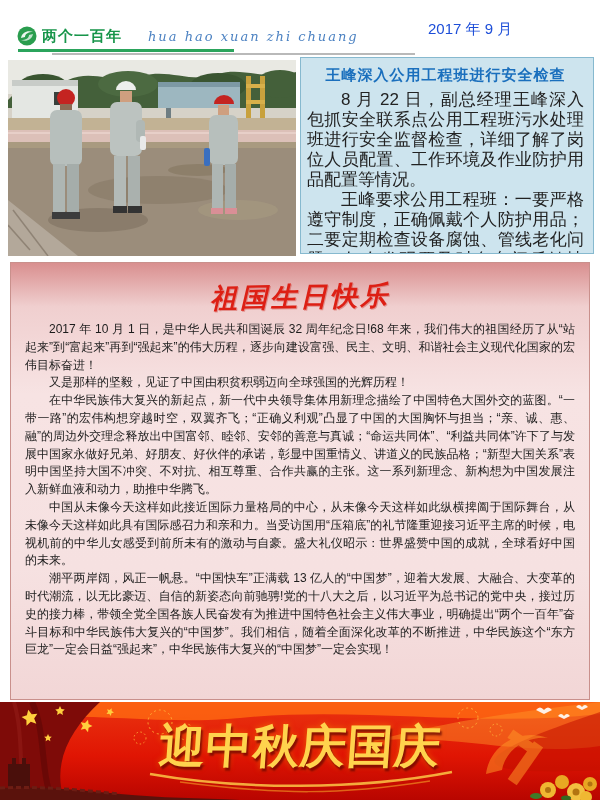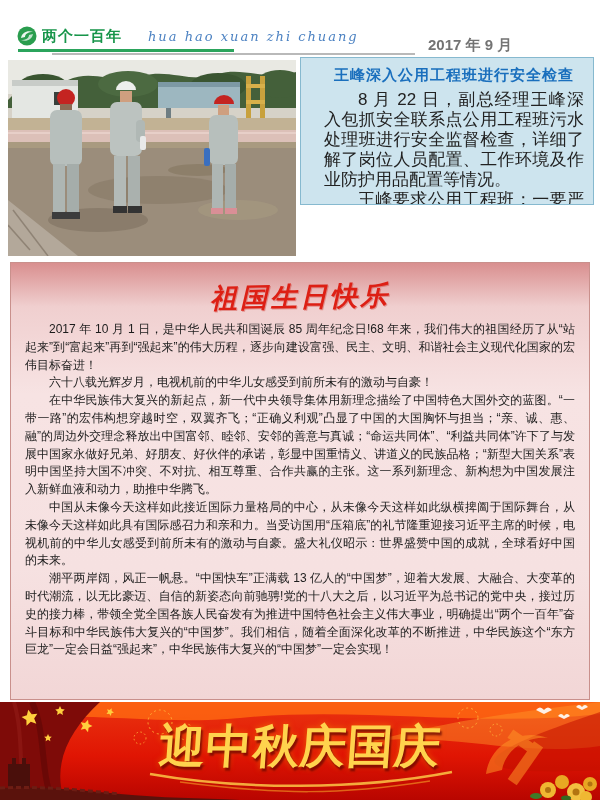--- a/index.html
+++ b/index.html
@@ -7,30 +7,30 @@
         font-family:"Liberation Sans",sans-serif;}
 
   
   .hdr-logo-ic{position:absolute;left:17px;top:26px;width:20px;height:20px;}
   .hdr-logo-tx{position:absolute;left:42px;top:27px;font-size:15px;font-weight:bold;
                color:#17954a;letter-spacing:1px;}
   .hdr-pinyin{position:absolute;left:148px;top:29px;font-size:13px;color:#4c82c2;
               font-family:"DejaVu Serif",serif;font-style:italic;letter-spacing:2px;text-align:center;}
   .hdr-rule-g{position:absolute;left:18px;top:49px;width:216px;height:3px;background:#2ba45c;}
   .hdr-rule-y{position:absolute;left:52px;top:53px;width:363px;height:2px;background:#b9b9b9;}
-  .hdr-date{position:absolute;left:428px;top:36px;font-size:15px;font-weight:bold;color:#737373;}
+  .hdr-date{position:absolute;left:428px;top:20px;font-size:15px;font-weight:normal;color:#1d4ed8;}
 
   
   .photo{position:absolute;left:8px;top:60px;width:288px;height:196px;overflow:hidden;}
   .photo svg{display:block;}
 
   
-  .article{position:absolute;left:300px;top:57px;width:294px;height:148px;
+  .article{position:absolute;left:300px;top:57px;width:294px;height:197px;
            background:#cde4ee;border:1px solid #86b9cf;box-sizing:border-box;
-           padding:5px 9px 4px 23px;overflow:hidden;}
+           padding:5px 9px 4px 6px;overflow:hidden;}
   .article h2{margin:3px 0 5px 0;text-align:center;font-size:15px;color:#1a6fbd;
               letter-spacing:1px;font-weight:bold;}
   .article p{margin:0;font-size:17px;line-height:20px;color:#222;text-align:justify;
              text-indent:2em;}
 
   
   .birthday{position:absolute;left:10px;top:262px;width:580px;height:438px;
             box-sizing:border-box;border:1px solid #c9908c;
             background:linear-gradient(180deg,#d98f8f 0%,#f0cfcf 10%,#f7e3e3 30%,#f6e1e1 70%,#f2d6d6 100%);
             padding:15px 14px 4px 14px;overflow:hidden;}
@@ -138,22 +138,22 @@
   </div>
 
   <div class="article">
     <h2>王峰深入公用工程班进行安全检查</h2>
     <p>8 月 22 日，副总经理王峰深入包抓安全联系点公用工程班污水处理班进行安全监督检查，详细了解了岗位人员配置、工作环境及作业防护用品配置等情况。</p>
     <p><span>王峰要求公用工程班：一要严格遵守制度，正确佩戴个人防护用品；二要定期检查设备腐蚀、管线老化问题，如有发现要及时向车间反馈情况；三要正确认识安全生产问题，强化个人安全责任心，时刻紧绷安全生产这根弦不放松，安全和环境工作一定要倍加重视。车间主任张斌一同检查。</span></p>
   </div>
 
   <div class="birthday">
     <h1>祖国生日快乐</h1>
-    <p>2017 年 10 月 1 日，是中华人民共和国诞辰 85 周年纪念日!68 年来，我们伟大的祖国经历了从“站起来”到“富起来”再到“强起来”的伟大历程，逐步向建设富强、民主、文明、和谐社会主义现代化国家的宏伟目标奋进！</p>
-    <p>六十八载光辉岁月，电视机前的中华儿女感受到前所未有的激动与自豪！</p>
+    <p>2017 年 10 月 1 日，是中华人民共和国诞辰 32 周年纪念日!68 年来，我们伟大的祖国经历了从“站起来”到“富起来”再到“强起来”的伟大历程，逐步向建设富强、民主、文明、和谐社会主义现代化国家的宏伟目标奋进！</p>
+    <p>又是那样的坚毅，见证了中国由积贫积弱迈向全球强国的光辉历程！</p>
     <p>在中华民族伟大复兴的新起点，新一代中央领导集体用新理念描绘了中国特色大国外交的蓝图。“一带一路”的宏伟构想穿越时空，双翼齐飞；“正确义利观”凸显了中国的大国胸怀与担当；“亲、诚、惠、融”的周边外交理念释放出中国富邻、睦邻、安邻的善意与真诚；“命运共同体”、“利益共同体”许下了与发展中国家永做好兄弟、好朋友、好伙伴的承诺，彰显中国重情义、讲道义的民族品格；“新型大国关系”表明中国坚持大国不冲突、不对抗、相互尊重、合作共赢的主张。这一系列新理念、新构想为中国发展注入新鲜血液和动力，助推中华腾飞。</p>
     <p>中国从未像今天这样如此接近国际力量格局的中心，从未像今天这样如此纵横捭阖于国际舞台，从未像今天这样如此具有国际感召力和亲和力。当受访国用“压箱底”的礼节隆重迎接习近平主席的时候，电视机前的中华儿女感受到前所未有的激动与自豪。盛大礼仪昭示：世界盛赞中国的成就，全球看好中国的未来。</p>
     <p>潮平两岸阔，风正一帆悬。“中国快车”正满载 13 亿人的“中国梦”，迎着大发展、大融合、大变革的时代潮流，以无比豪迈、自信的新姿态向前驰骋!党的十八大之后，以习近平为总书记的党中央，接过历史的接力棒，带领全党全国各族人民奋发有为推进中国特色社会主义伟大事业，明确提出“两个一百年”奋斗目标和中华民族伟大复兴的“中国梦”。我们相信，随着全面深化改革的不断推进，中华民族这个“东方巨龙”一定会日益“强起来”，中华民族伟大复兴的“中国梦”一定会实现！</p>
 
   </div>
 
   <div class="banner">
     <svg width="600" height="98" viewBox="0 0 600 98" preserveAspectRatio="none">
       <defs>
         <linearGradient id="bgR" x1="0" y1="0" x2="0" y2="1">

